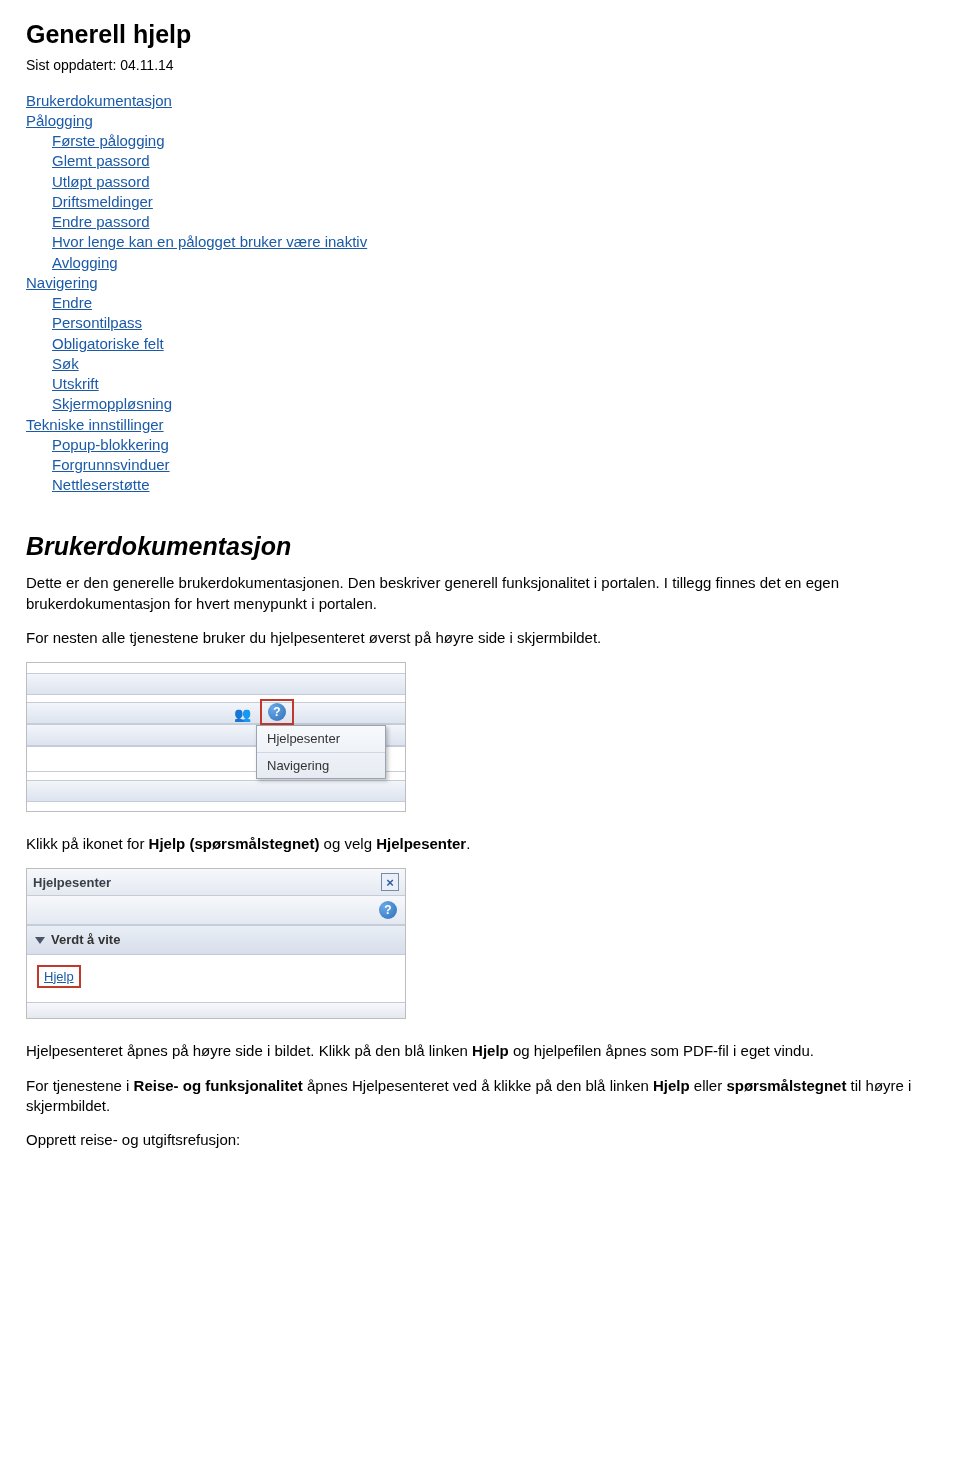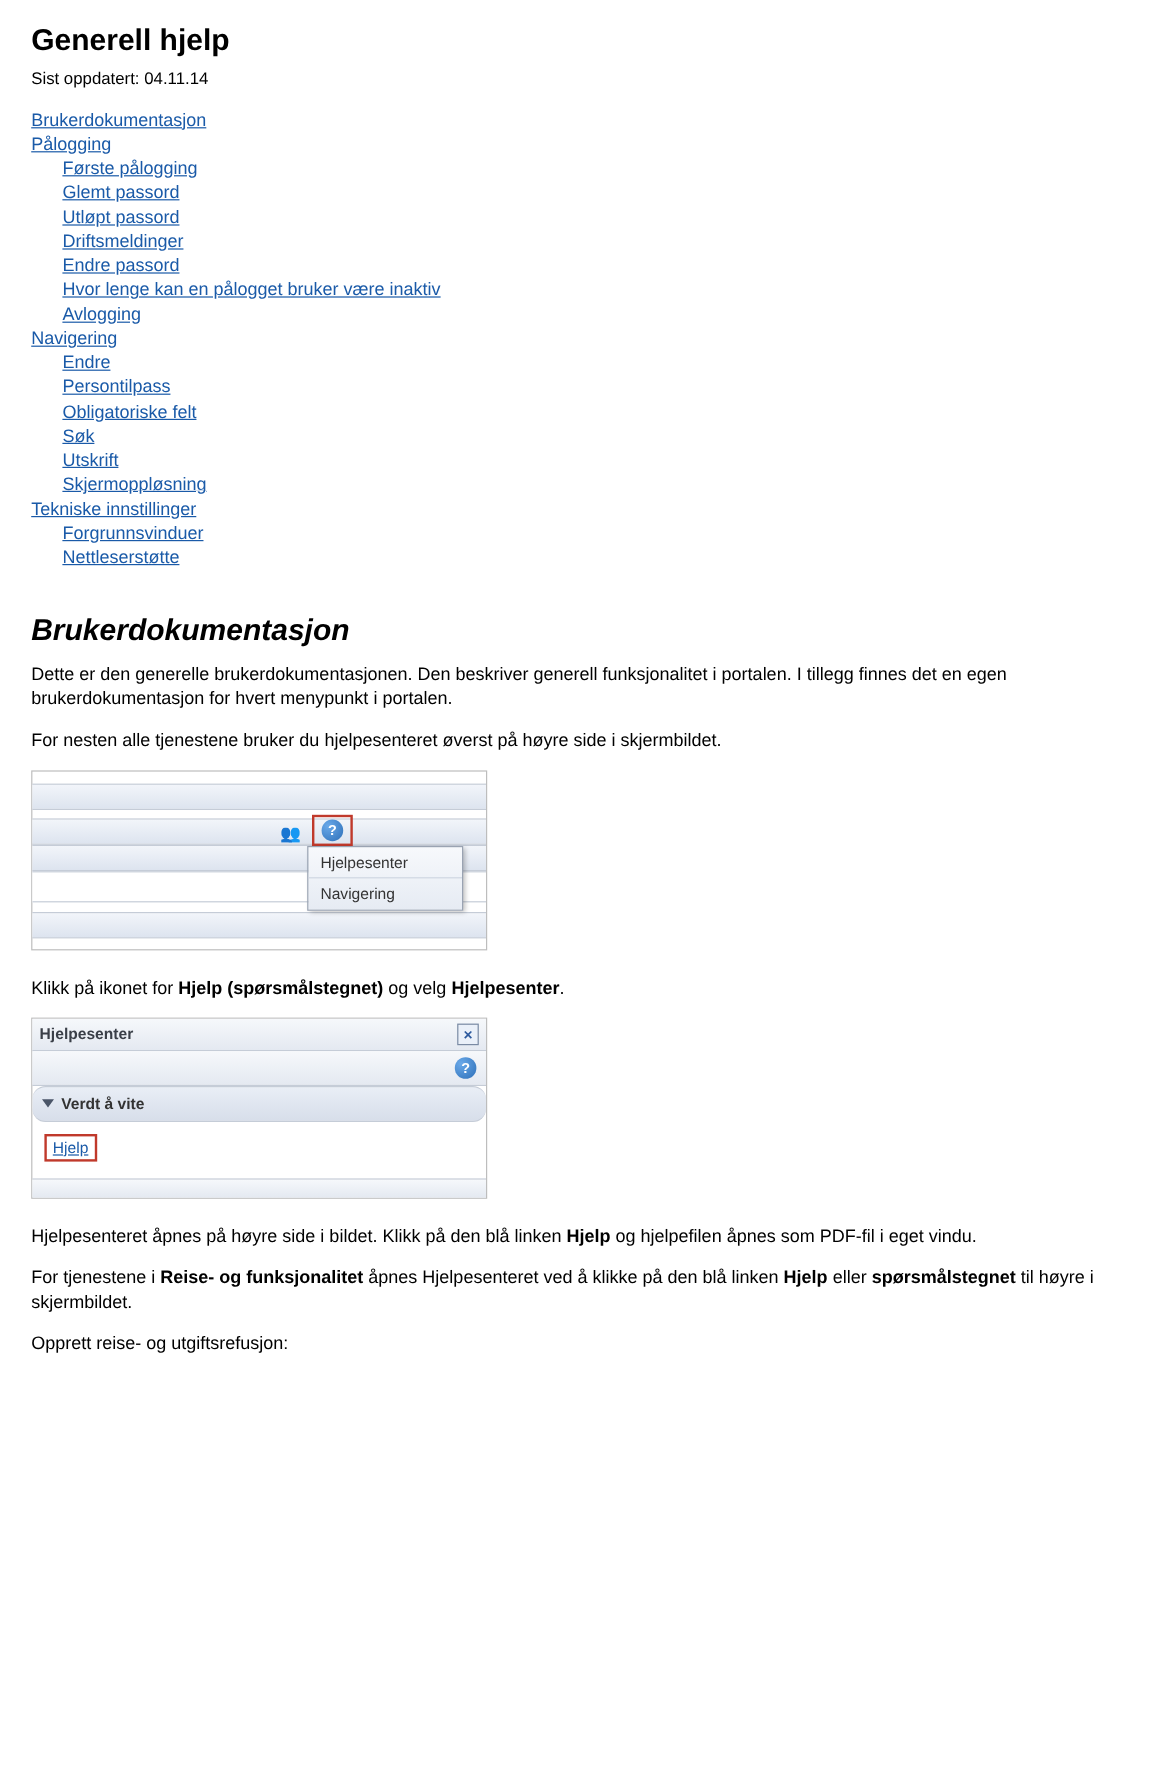--- a/index.html
+++ b/index.html
@@ -119,21 +119,21 @@
     background: radial-gradient(circle at 30% 30%, #6aa9e9, #2d6fb8);
     display:flex; align-items:center; justify-content:center;
     color:#fff; font-size:12px; font-weight:bold;
   }
   .shot2 .accordion {
     background:linear-gradient(#e9eef6,#d7deea);
     border-top:1px solid #c5ccd7;
     border-bottom:1px solid #c5ccd7;
     padding:5px 8px;
     color:#333; font-weight:bold;
-    display:flex; align-items:center; gap:6px;border-radius:11px;
+    display:flex; align-items:center; gap:6px;
   }
   .shot2 .accordion .tri {
     width:0; height:0; border-left:5px solid transparent;
     border-right:5px solid transparent; border-top:7px solid #4a5568;
   }
   .shot2 .linkrow {
     padding:10px 10px 14px 10px;
   }
   .shot2 .linkrow a {
     color:#1a5aa8; text-decoration:underline;
@@ -165,20 +165,21 @@
   <div class="indent"><a href="#">Hvor lenge kan en pålogget bruker være inaktiv</a></div>
   <div class="indent"><a href="#">Avlogging</a></div>
   <div><a href="#">Navigering</a></div>
   <div class="indent"><a href="#">Endre</a></div>
   <div class="indent"><a href="#">Persontilpass</a></div>
   <div class="indent"><a href="#">Obligatoriske felt</a></div>
   <div class="indent"><a href="#">Søk</a></div>
   <div class="indent"><a href="#">Utskrift</a></div>
   <div class="indent"><a href="#">Skjermoppløsning</a></div>
   <div><a href="#">Tekniske innstillinger</a></div>
+  <div class="indent"><a href="#">Popup-blokkering</a></div>
   <div class="indent"><a href="#">Forgrunnsvinduer</a></div>
   <div class="indent"><a href="#">Nettleserstøtte</a></div>
 </div>
 
 <h2 class="section-title">Brukerdokumentasjon</h2>
 <p class="body">Dette er den generelle brukerdokumentasjonen. Den beskriver generell funksjonalitet i portalen. I tillegg finnes det en egen brukerdokumentasjon for hvert menypunkt i portalen.</p>
 <p class="body">For nesten alle tjenestene bruker du hjelpesenteret øverst på høyre side i skjermbildet.</p>
 
 <div class="shot1">
   <div class="stripe top"></div>

